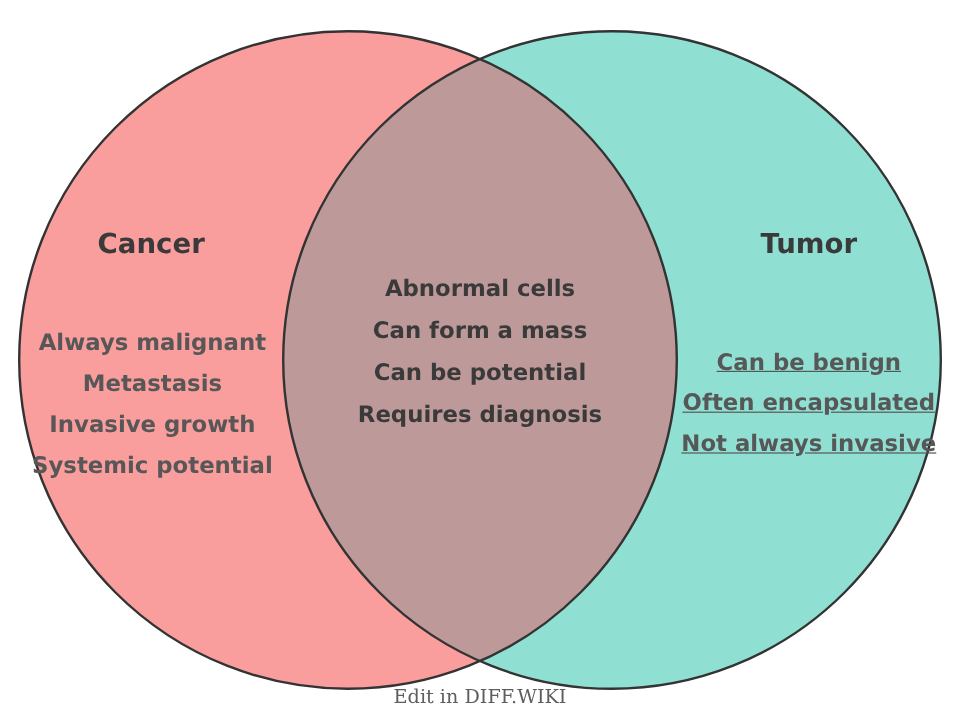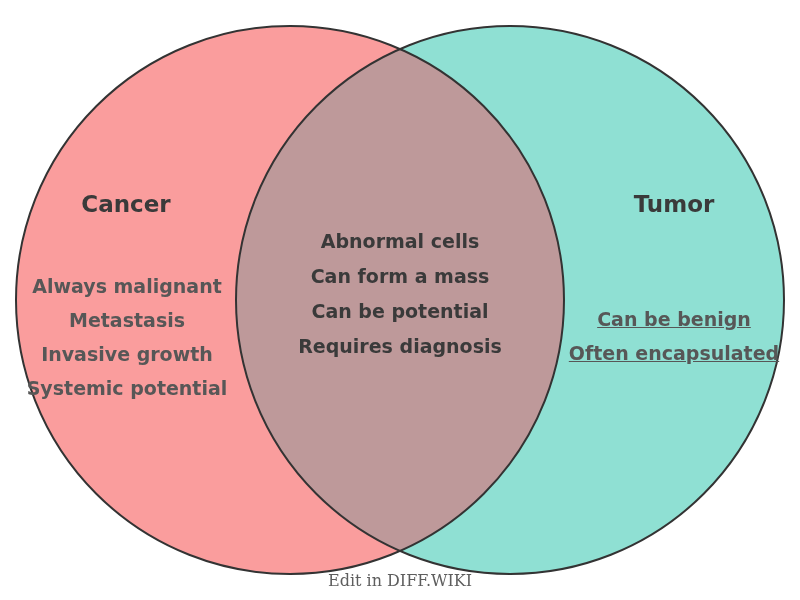--- a/index.html
+++ b/index.html
@@ -94,17 +94,18 @@
   <div class="txt center-col">
     <div>Abnormal cells</div>
     <div>Can form a mass</div>
     <div>Can be potential</div>
     <div>Requires diagnosis</div>
   </div>
 
   <div class="txt item-col items-right">
     <div>Can be benign</div>
     <div>Often encapsulated</div>
+    <div>Not always invasive</div>
   </div>
 
   <div class="txt footer">Edit in DIFF.WIKI</div>
 
 </div>
 
 </body></html>

